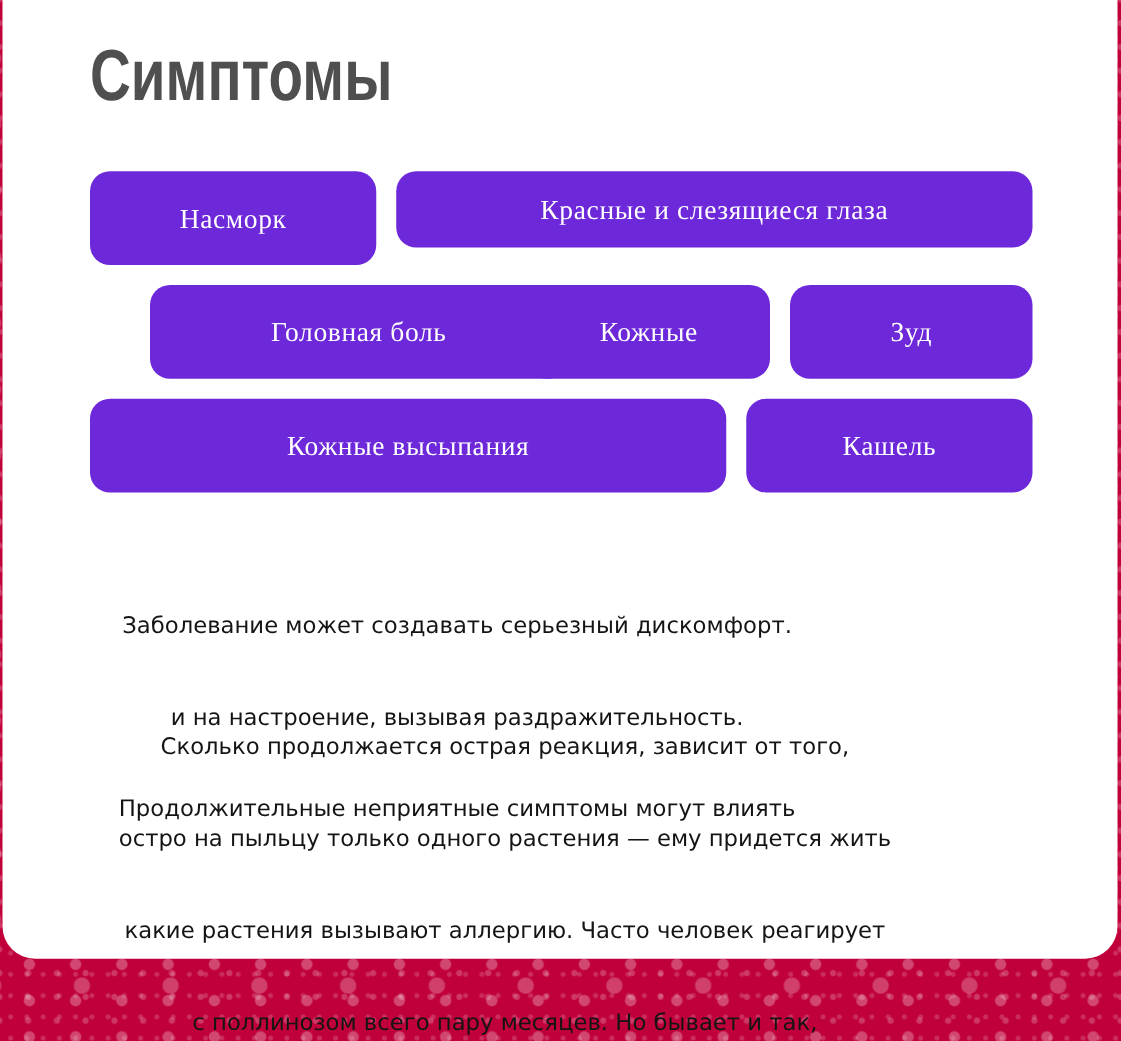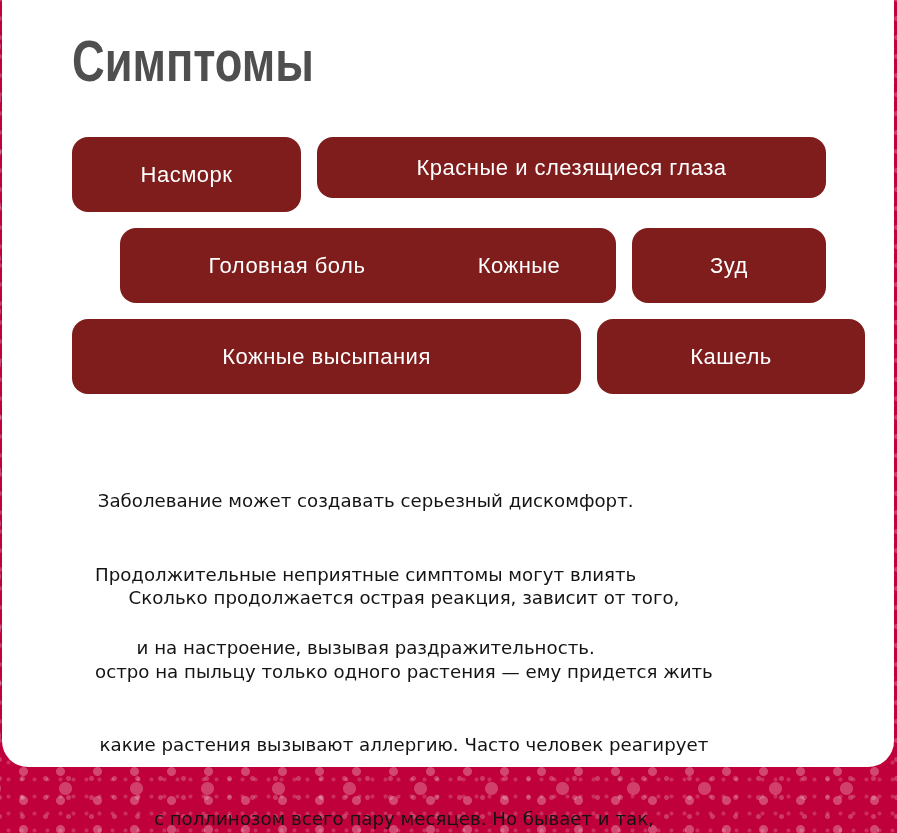--- a/index.html
+++ b/index.html
@@ -28,25 +28,25 @@
     .title {
       position: absolute; left: 70px; top: 28px;
       font-family: "Liberation Sans", sans-serif;
       font-weight: 700; font-size: 58px; line-height: 66px;
       color: #4f4f4f;
       transform: scaleX(0.78); transform-origin: left center;
       letter-spacing: 0px;
     }
     .chip {
       position: absolute;
-      background: #7f1d1d;
+      background: #6d28d9;
       border-radius: 16px;
       color: #ffffff;
       display: flex; align-items: center; justify-content: center;
-      font-family: Liberation Sans, sans-serif;
+      font-family: Liberation Serif, serif;
       font-size: 22px;
       letter-spacing: 0.5px;
     }
     .text {
       position: absolute; left: 72px;
       font-family: "DejaVu Sans", sans-serif;
       font-size: 18.2px; line-height: 24.5px;
       color: #141414;
       white-space: pre;
     }
@@ -61,27 +61,27 @@
 
   <div class="title">Симптомы</div>
 
   <div>
     <div class="chip" style="left:70px; top:137px; width:229px; height:75px;">Насморк</div>
     <div class="chip" style="left:315px; top:137px; width:509px; height:61px;">Красные и слезящиеся глаза</div>
     <div class="chip" style="left:70px; top:228px; width:334px; height:75px;margin-left:48px;">Головная боль</div>
     <div class="chip" style="left:420px; top:228px; width:194px; height:75px;">Кожные</div>
     <div class="chip" style="left:630px; top:228px; width:194px; height:75px;">Зуд</div>
     <div class="chip" style="left:70px; top:319px; width:509px; height:75px;">Кожные высыпания</div>
-    <div class="chip" style="left:595px; top:319px; width:268px; height:75px;">Кашель</div>
+    <div class="chip" style="left:595px; top:319px; width:229px; height:75px;">Кашель</div>
   </div>
 
   <div class="text" style="top:440px;">
     <div>Заболевание может создавать серьезный дискомфорт.</div>
+    <div>и на настроение, вызывая раздражительность.</div>
     <div>Продолжительные неприятные симптомы могут влиять</div>
-    <div>и на настроение, вызывая раздражительность.</div>
   </div>
 
   <div class="text" style="top:537px;">
     <div>Сколько продолжается острая реакция, зависит от того,</div>
     <div>остро на пыльцу только одного растения — ему придется жить</div>
     <div>какие растения вызывают аллергию. Часто человек реагирует</div>
     <div>с поллинозом всего пару месяцев. Но бывает и так,</div>
     
     
   </div>

